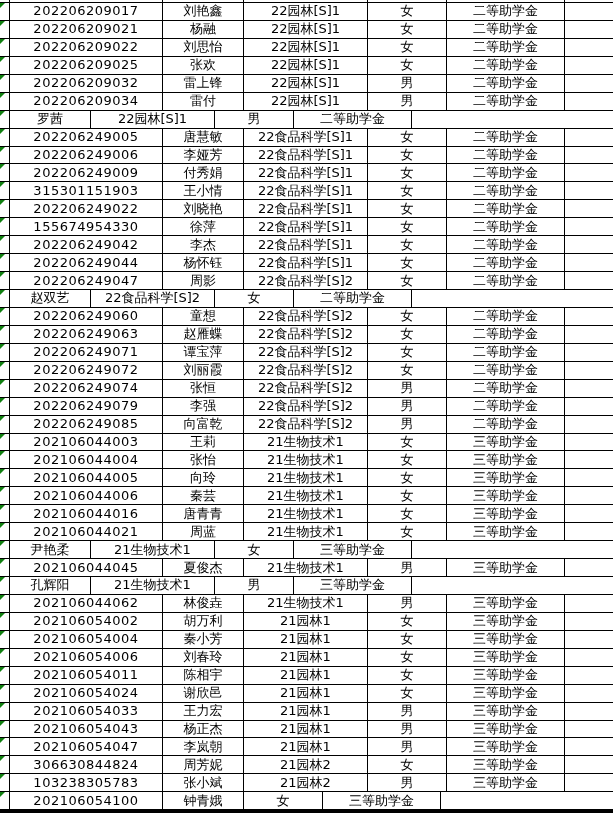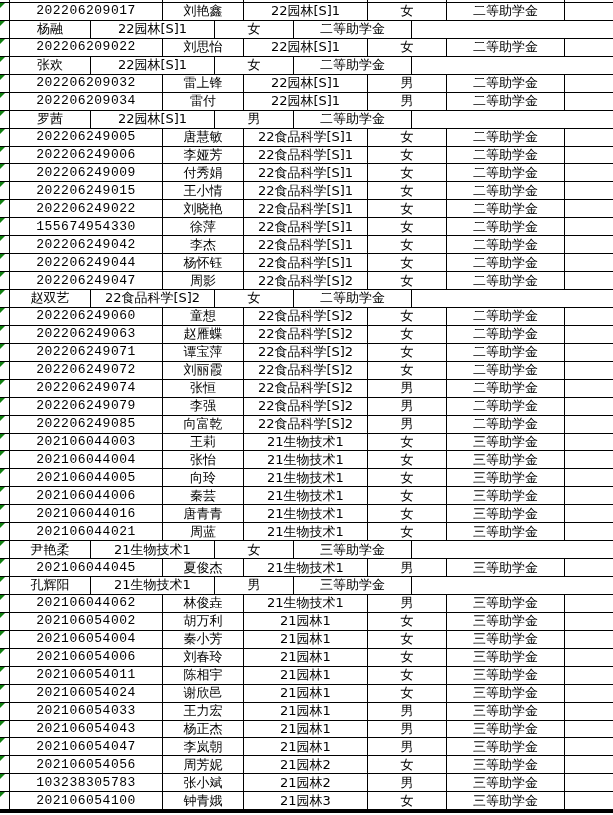--- a/index.html
+++ b/index.html
@@ -40,21 +40,21 @@
     font-size: 13px;
     line-height: 16px;
     height: 100%;
   }
   .row.partial .cell {
     height: 18px;
     position: relative;
     top: -15px;
   }
   .c-edge   { width: 10px;  position: relative; }
-  .c-id     { width: 153px; letter-spacing: 0.5px; font-family: Liberation Mono, monospace; }
+  .c-id     { width: 153px; letter-spacing: 0.5px; }
   .c-name   { width: 81px;  }
   .c-class  { width: 124px; }
   .c-gender { width: 79px;  }
   .c-award  { width: 118px; }
   .c-blank  { width: 48px;  border-right: none; }
   .tri {
     position: absolute;
     top: 0;
     left: 0;
     width: 0;
@@ -92,20 +92,21 @@
         <div class="cell c-name">刘艳鑫</div>
         <div class="cell c-class">22园林[S]1</div>
         <div class="cell c-gender">女</div>
         <div class="cell c-award">二等助学金</div>
         <div class="cell c-blank"></div>
       </div>
       <div class="row">
         <div class="cell c-edge">
           <span class="tri"></span>
         </div>
+        <div class="cell c-id">202206209021</div>
         <div class="cell c-name">杨融</div>
         <div class="cell c-class">22园林[S]1</div>
         <div class="cell c-gender">女</div>
         <div class="cell c-award">二等助学金</div>
         <div class="cell c-blank"></div>
       </div>
       <div class="row">
         <div class="cell c-edge">
           <span class="tri"></span>
         </div>
@@ -113,20 +114,21 @@
         <div class="cell c-name">刘思怡</div>
         <div class="cell c-class">22园林[S]1</div>
         <div class="cell c-gender">女</div>
         <div class="cell c-award">二等助学金</div>
         <div class="cell c-blank"></div>
       </div>
       <div class="row">
         <div class="cell c-edge">
           <span class="tri"></span>
         </div>
+        <div class="cell c-id">202206209025</div>
         <div class="cell c-name">张欢</div>
         <div class="cell c-class">22园林[S]1</div>
         <div class="cell c-gender">女</div>
         <div class="cell c-award">二等助学金</div>
         <div class="cell c-blank"></div>
       </div>
       <div class="row">
         <div class="cell c-edge">
           <span class="tri"></span>
         </div>
@@ -188,21 +190,21 @@
         <div class="cell c-name">付秀娟</div>
         <div class="cell c-class">22食品科学[S]1</div>
         <div class="cell c-gender">女</div>
         <div class="cell c-award">二等助学金</div>
         <div class="cell c-blank"></div>
       </div>
       <div class="row">
         <div class="cell c-edge">
           <span class="tri"></span>
         </div>
-        <div class="cell c-id">202206249015</div>
+        <div class="cell c-id">315301151903</div>
         <div class="cell c-name">王小情</div>
         <div class="cell c-class">22食品科学[S]1</div>
         <div class="cell c-gender">女</div>
         <div class="cell c-award">二等助学金</div>
         <div class="cell c-blank"></div>
       </div>
       <div class="row">
         <div class="cell c-edge">
           <span class="tri"></span>
         </div>
@@ -537,21 +539,21 @@
         <div class="cell c-name">李岚朝</div>
         <div class="cell c-class">21园林1</div>
         <div class="cell c-gender">男</div>
         <div class="cell c-award">三等助学金</div>
         <div class="cell c-blank"></div>
       </div>
       <div class="row">
         <div class="cell c-edge">
           <span class="tri"></span>
         </div>
-        <div class="cell c-id">202106054056</div>
+        <div class="cell c-id">306630844824</div>
         <div class="cell c-name">周芳妮</div>
         <div class="cell c-class">21园林2</div>
         <div class="cell c-gender">女</div>
         <div class="cell c-award">三等助学金</div>
         <div class="cell c-blank"></div>
       </div>
       <div class="row">
         <div class="cell c-edge">
           <span class="tri"></span>
         </div>
@@ -561,21 +563,20 @@
         <div class="cell c-gender">男</div>
         <div class="cell c-award">三等助学金</div>
         <div class="cell c-blank"></div>
       </div>
       <div class="row">
         <div class="cell c-edge">
           <span class="tri"></span>
         </div>
         <div class="cell c-id">202106054100</div>
         <div class="cell c-name">钟青娥</div>
-        <div class="cell c-class">21园林3</div>
         <div class="cell c-gender">女</div>
         <div class="cell c-award">三等助学金</div>
         <div class="cell c-blank"></div>
       </div>
     </div>
 
   <div class="bottom-bar"></div>
 </div>
 
 </body></html>

